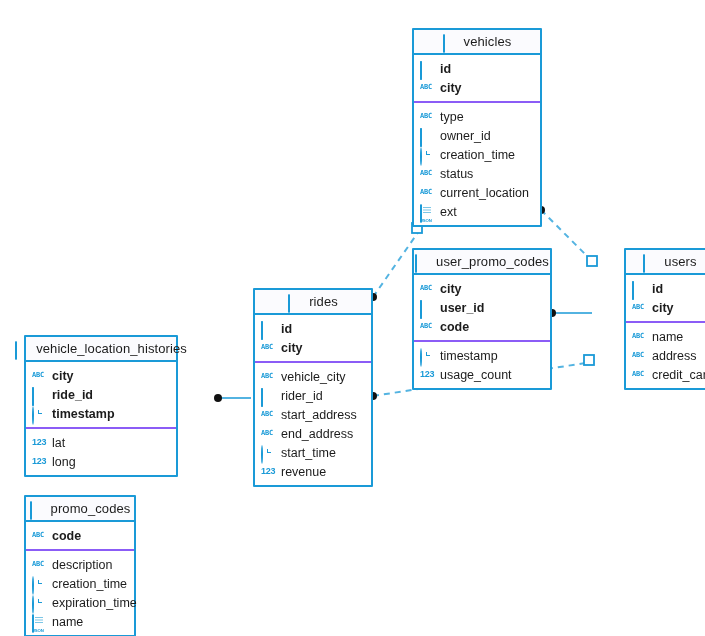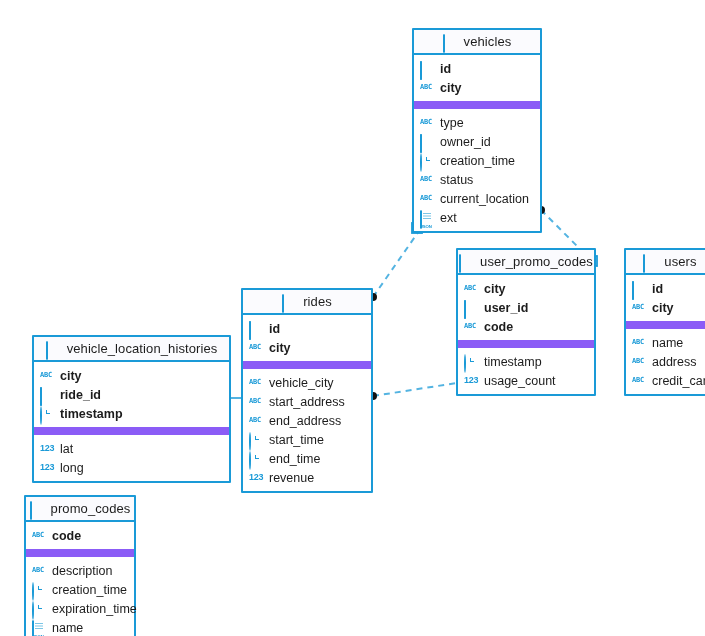--- a/index.html
+++ b/index.html
@@ -38,21 +38,21 @@
     gap: 6px;
     padding: 0 6px;
   }
   .entity-title {
     font-size: 13px;
     color: #1c1c1c;
     white-space: nowrap;
     letter-spacing: 0.1px;
   }
   .field-group { padding: 4px 0 4px 0; }
-  .field-group.keys { border-bottom: 8px solid #8b5cf6; }
+  .field-group.keys { border-bottom: 2px solid #8b5cf6; }
   .field {
     display: flex;
     align-items: center;
     gap: 5px;
     height: 19px;
     padding: 0 6px;
     white-space: nowrap;
   }
   .field-label {
     font-size: 12.5px;
@@ -240,21 +240,21 @@
           <div class="field">
             <span class="ico ico-abc">ABC</span>
             <span class="field-label">current_location</span>
           </div>
           <div class="field">
             <span class="ico"><span class="ico-json"></span></span>
             <span class="field-label">ext</span>
           </div>
         </div>
       </div>
-      <div class="entity" style="left: 412px; top: 248px; width: 140px; margin-left: 44px;">
+      <div class="entity" style="left: 412px; top: 248px; width: 140px;">
         <div class="entity-header">
           <span class="ico"><span class="ico-table"></span></span>
           <span class="entity-title">user_promo_codes</span>
         </div>
         <div class="field-group keys">
           <div class="field">
             <span class="ico ico-abc">ABC</span>
             <span class="field-label">city</span>
           </div>
           <div class="field">
@@ -300,63 +300,63 @@
           <div class="field">
             <span class="ico ico-abc">ABC</span>
             <span class="field-label">address</span>
           </div>
           <div class="field">
             <span class="ico ico-abc">ABC</span>
             <span class="field-label">credit_card</span>
           </div>
         </div>
       </div>
-      <div class="entity" style="left: 241px; top: 288px; width: 132px;">
+      <div class="entity" style="left: 253px; top: 288px; width: 120px;">
         <div class="entity-header">
           <span class="ico"><span class="ico-table"></span></span>
           <span class="entity-title">rides</span>
         </div>
         <div class="field-group keys">
           <div class="field">
             <span class="ico"><span class="ico-key"></span></span>
             <span class="field-label">id</span>
           </div>
           <div class="field">
             <span class="ico ico-abc">ABC</span>
             <span class="field-label">city</span>
           </div>
         </div>
         <div class="field-group">
           <div class="field">
             <span class="ico ico-abc">ABC</span>
             <span class="field-label">vehicle_city</span>
           </div>
           <div class="field">
+            <span class="ico"><span class="ico-key"></span></span>
+            <span class="field-label">rider_id</span>
+          </div>
+          <div class="field">
             <span class="ico ico-abc">ABC</span>
             <span class="field-label">start_address</span>
           </div>
           <div class="field">
             <span class="ico ico-abc">ABC</span>
             <span class="field-label">end_address</span>
           </div>
           <div class="field">
             <span class="ico"><span class="ico-clock"></span></span>
             <span class="field-label">start_time</span>
-          </div>
-          <div class="field">
-            <span class="ico"><span class="ico-clock"></span></span>
-            <span class="field-label">end_time</span>
           </div>
           <div class="field">
             <span class="ico ico-num">123</span>
             <span class="field-label">revenue</span>
           </div>
         </div>
       </div>
-      <div class="entity" style="left: 24px; top: 335px; width: 199px; margin-left: 8px;">
+      <div class="entity" style="left: 24px; top: 335px; width: 154px;">
         <div class="entity-header">
           <span class="ico"><span class="ico-table"></span></span>
           <span class="entity-title">vehicle_location_histories</span>
         </div>
         <div class="field-group keys">
           <div class="field">
             <span class="ico ico-abc">ABC</span>
             <span class="field-label">city</span>
           </div>
           <div class="field">

